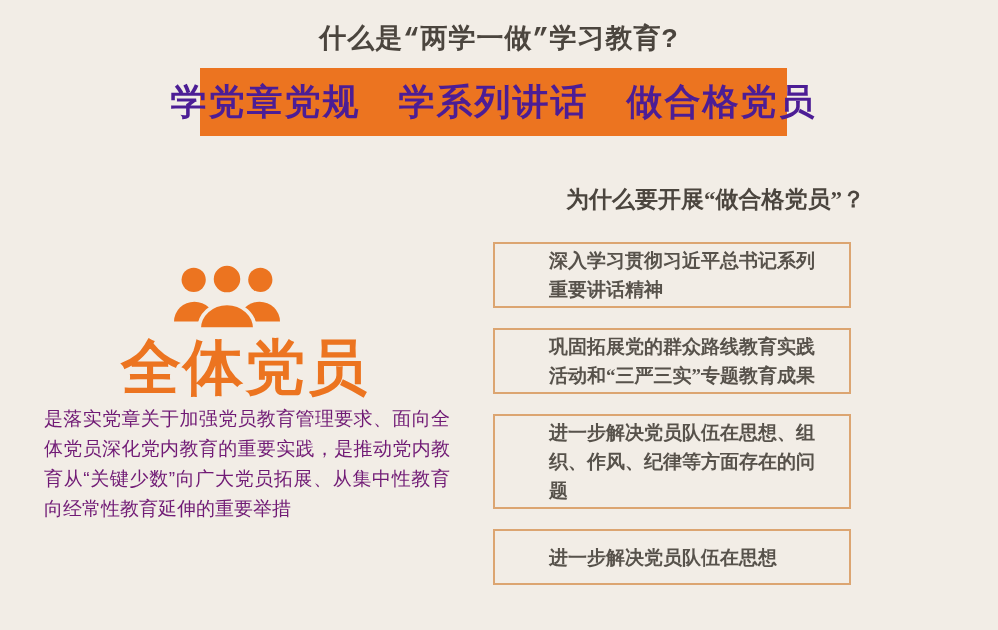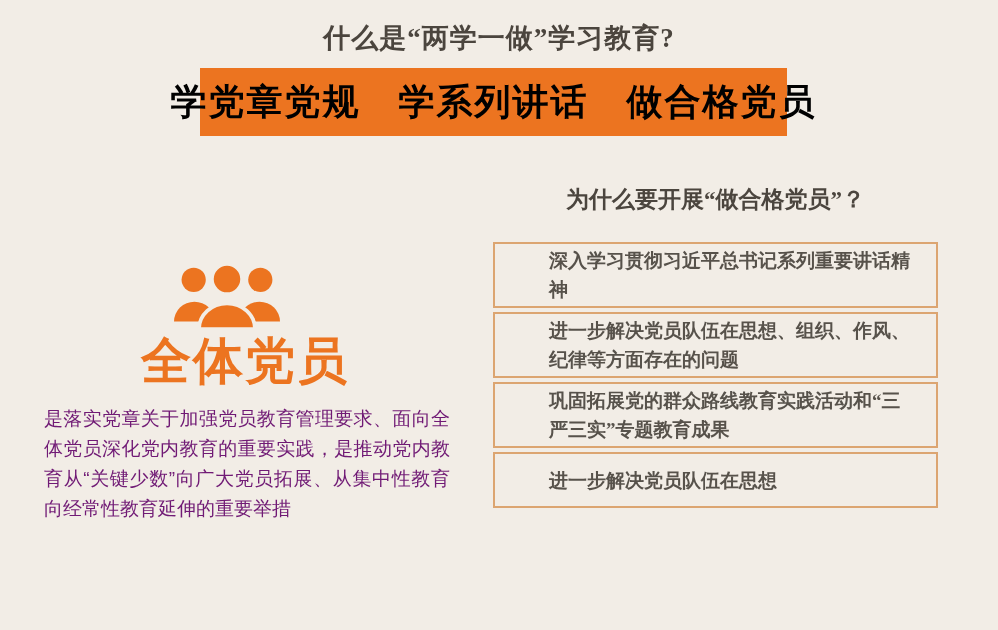--- a/index.html
+++ b/index.html
@@ -18,34 +18,35 @@
   .main-title {
     position: absolute;
     top: 20px;
     left: 0;
     width: 100%;
     text-align: center;
     font-size: 27px;
     font-weight: bold;
     color: #4B453E;
     letter-spacing: 1px;
+    font-family: Liberation Mono, monospace;
   }
   .banner {
     position: absolute;
     left: 200px;
     top: 68px;
     width: 587px;
     height: 68px;
     background: #EC7420;
     display: flex;
     align-items: center;
     justify-content: center;
   }
   .banner-text {
-    color: #000000;
+    color: #4c1d95;
     font-size: 36px;
     font-weight: bold;
     letter-spacing: 2px;
     white-space: pre;
     text-align: right;
   }
   .who-heading {
     position: absolute;
     left: 42px;
     top: 184px;
@@ -59,21 +60,21 @@
     top: 260px;
     width: 106px;
     height: 70px;
   }
   .who-answer {
     position: absolute;
     left: 45px;
     top: 328px;
     width: 400px;
     text-align: center;
-    font-size: 50px;
+    font-size: 60px;
     font-weight: bold;
     color: #EC7420;
     letter-spacing: 2px;
   }
   .who-description {
     position: absolute;
     left: 44px;
     top: 404px;
     width: 406px;
     font-family: "Liberation Sans", "DejaVu Sans", sans-serif;
@@ -92,28 +93,28 @@
     font-weight: bold;
     color: #4B453E;
   }
   .reason-list {
     position: absolute;
     left: 493px;
     top: 242px;
     width: 445px;
   }
   .reason-box {
-    width: 445px;
+    width: 358px;
     min-height: 56px;
     border: 2px solid #DCA571;
     background: #F2EDE6;
     display: flex;
     align-items: center;
     padding: 2px 24px 2px 54px;
-    margin-bottom: 4px;
+    margin-bottom: 20px;
   }
   .reason-text {
     font-size: 19px;
     font-weight: bold;
     line-height: 29px;
     color: #57524B;
   }
 </style>
 </head>
 <body>
@@ -143,23 +144,23 @@
 
   <div class="who-description">是落实党章关于加强党员教育管理要求、面向全体党员深化党内教育的重要实践，是推动党内教育从“关键少数”向广大党员拓展、从集中性教育向经常性教育延伸的重要举措</div>
 
   <div class="why-heading">为什么要开展“做合格党员”？</div>
 
   <div class="reason-list">
     <div class="reason-box">
       <span class="reason-text">深入学习贯彻习近平总书记系列重要讲话精神</span>
     </div>
     <div class="reason-box">
-      <span class="reason-text">进一步解决党员队伍在思想、组织、作风、纪律等方面存在的问题</span>
+      <span class="reason-text">巩固拓展党的群众路线教育实践活动和“三严三实”专题教育成果</span>
     </div>
     <div class="reason-box">
-      <span class="reason-text">巩固拓展党的群众路线教育实践活动和“三严三实”专题教育成果</span>
+      <span class="reason-text">进一步解决党员队伍在思想、组织、作风、纪律等方面存在的问题</span>
     </div>
     <div class="reason-box">
       <span class="reason-text">进一步解决党员队伍在思想</span>
     </div>
   </div>
 
 </div>
 
 </body></html>

